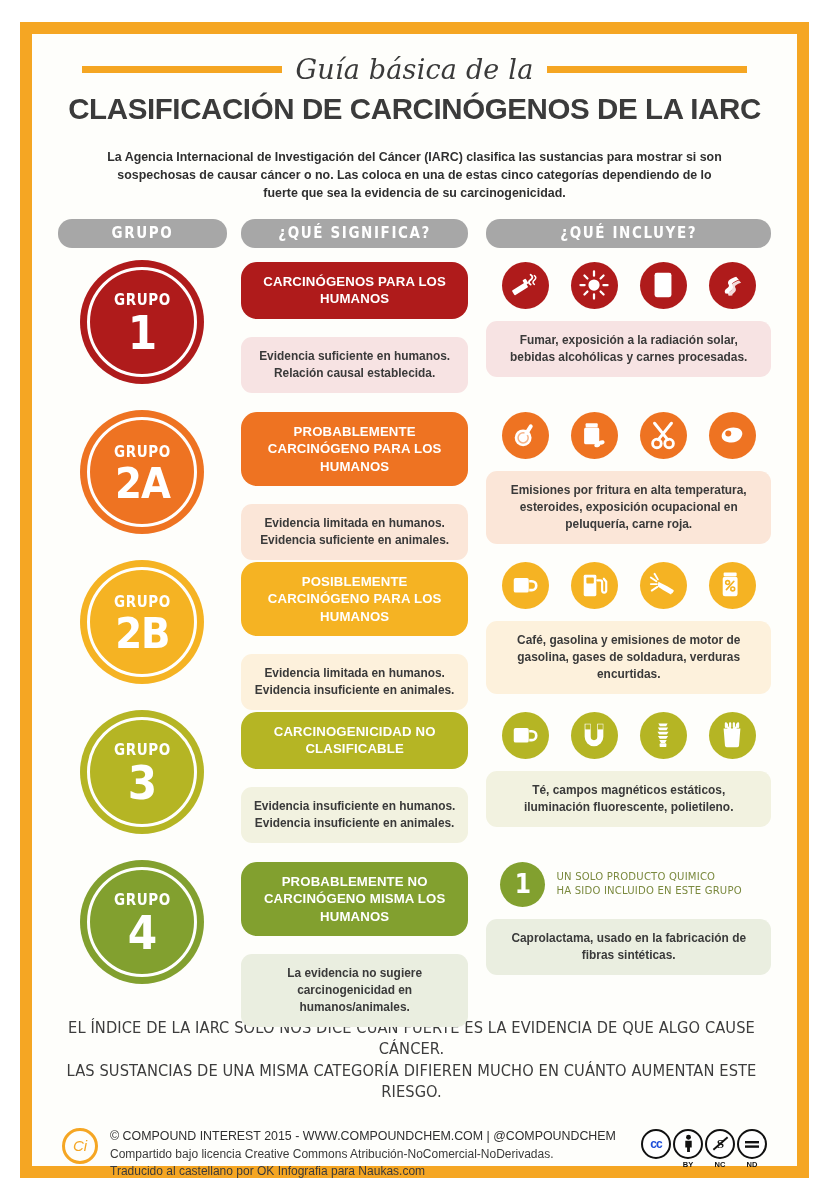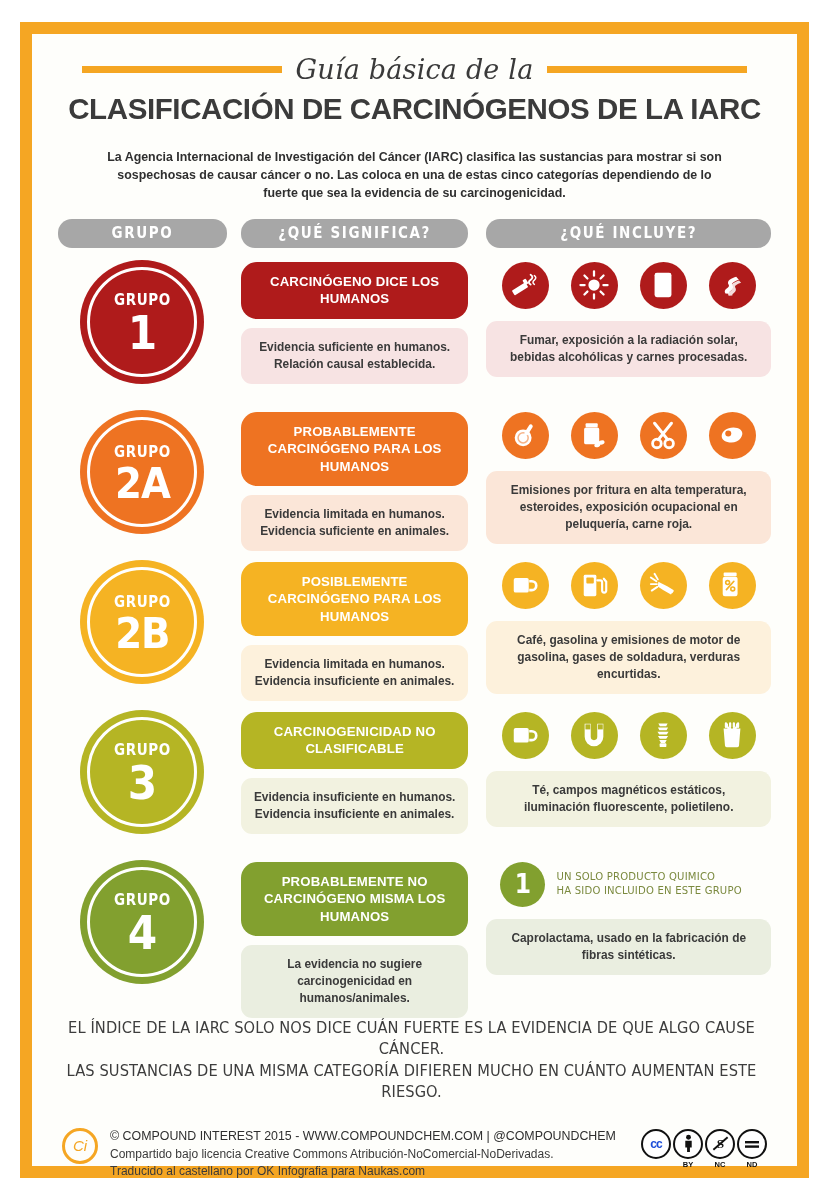--- a/index.html
+++ b/index.html
@@ -128,21 +128,21 @@
     text-align: center;
     font-size: 13.2px;
     font-weight: bold;
     line-height: 1.32;
     letter-spacing: .15px;
     padding: 11px 12px;
     display: flex; align-items: center; justify-content: center;
     min-height: 46px;
   }
   .mean-note {
-    margin-top: 9px;
+    margin-top: 18px;
     border-radius: 11px;
     text-align: center;
     font-size: 11.9px;
     font-weight: bold;
     line-height: 1.42;
     color: #3a3a3a;
     padding: 11px 10px;
   }
 
   
@@ -236,21 +236,21 @@
 
   <div class="rows" id="rows-container">
         <div class="row">
           <div class="badge-cell">
             <div class="badge" style="background: rgb(175, 27, 27);">
               <div class="badge-word">GRUPO</div>
               <div class="badge-num">1</div>
             </div>
           </div>
           <div class="mean-cell">
-            <div class="mean-pill" style="background: rgb(175, 27, 27);">CARCINÓGENO DICE LOS HUMANOS</div>
+            <div class="mean-pill" style="background: rgb(175, 27, 27);">CARCINÓGENOS PARA LOS HUMANOS</div>
             <div class="mean-note" style="background: rgb(247, 227, 227);">Evidencia suficiente en humanos. Relación causal establecida.</div>
           </div>
           <div class="inc-cell">
             <div class="icon-row">
               <div class="icon-circle" style="background: rgb(175, 27, 27);">
                 <svg width="30" height="30" viewBox="0 0 32 32">
                   <rect x="2" y="17.5" width="17" height="6" rx="1" transform="rotate(-32 10 20)" fill="#fff"></rect>
                   <rect x="14.5" y="10" width="4" height="6" rx="1" transform="rotate(-32 16 13)" fill="#fff"></rect>
                   <path d="M22 5c2.5 1.5 2.5 4 0 5.5S19.5 14 22 15.5" stroke="#fff" stroke-width="2" fill="none" stroke-linecap="round"></path>
                   <path d="M26 6c2 1.3 2 3.4 0 4.7s-2 3.4 0 4.7" stroke="#fff" stroke-width="1.6" fill="none" stroke-linecap="round"></path>

